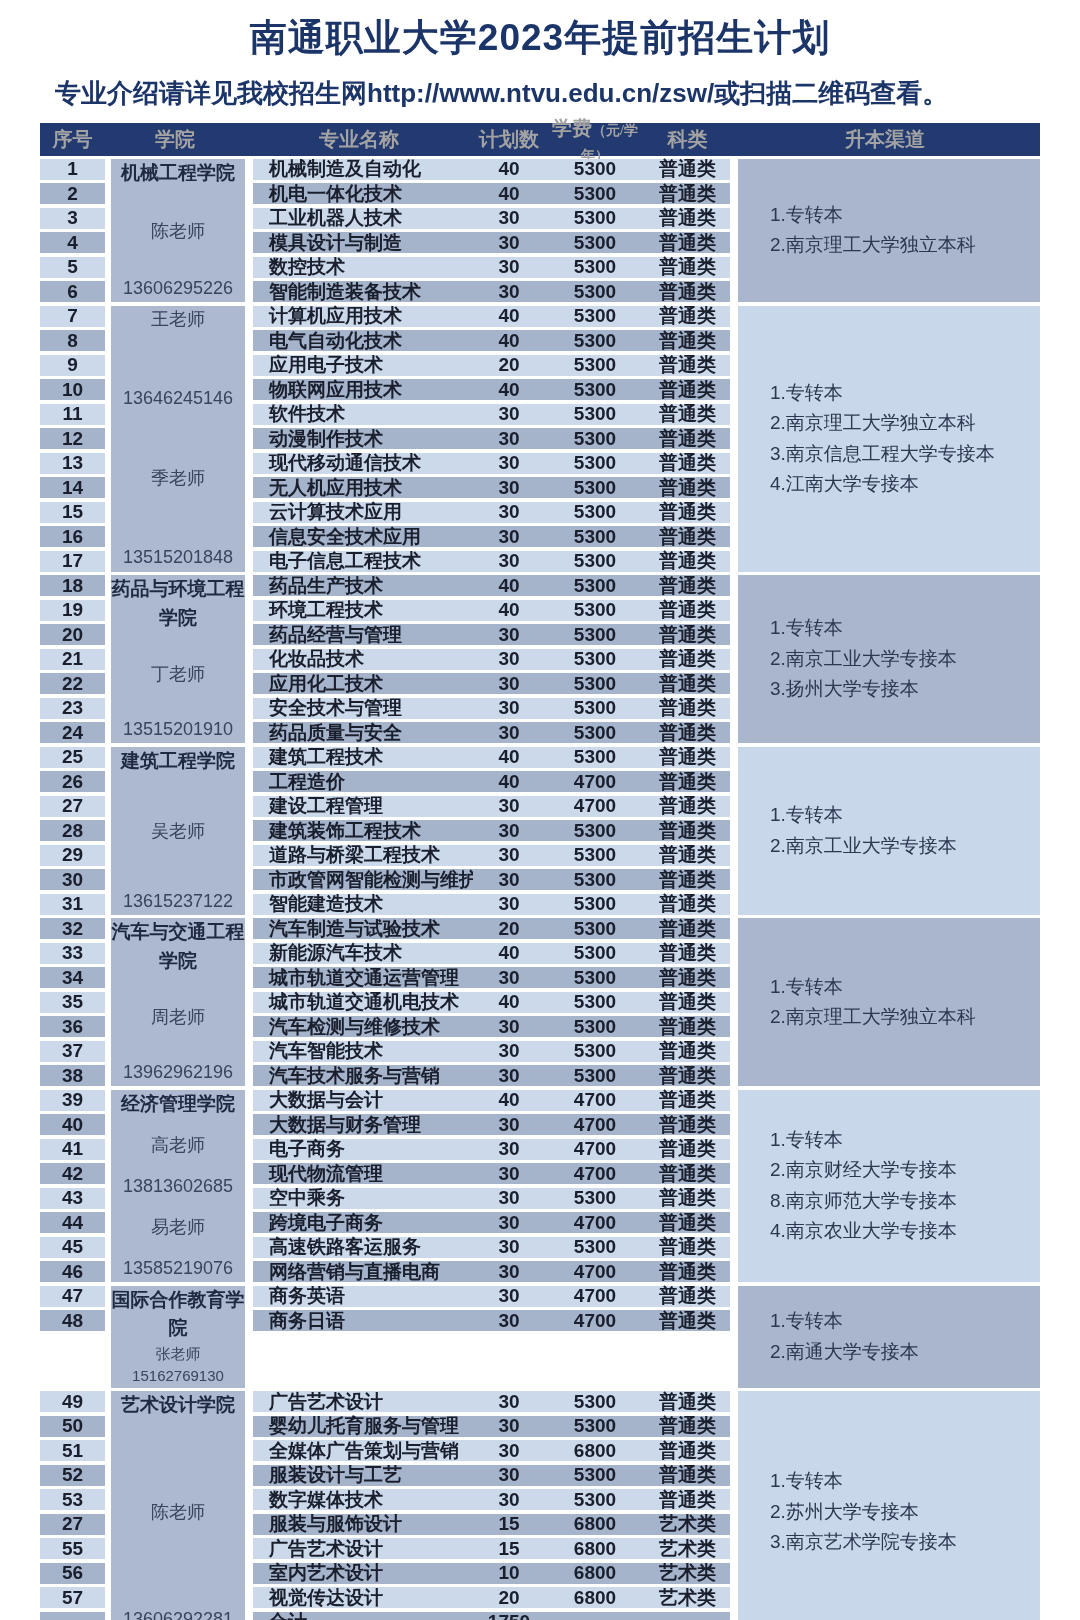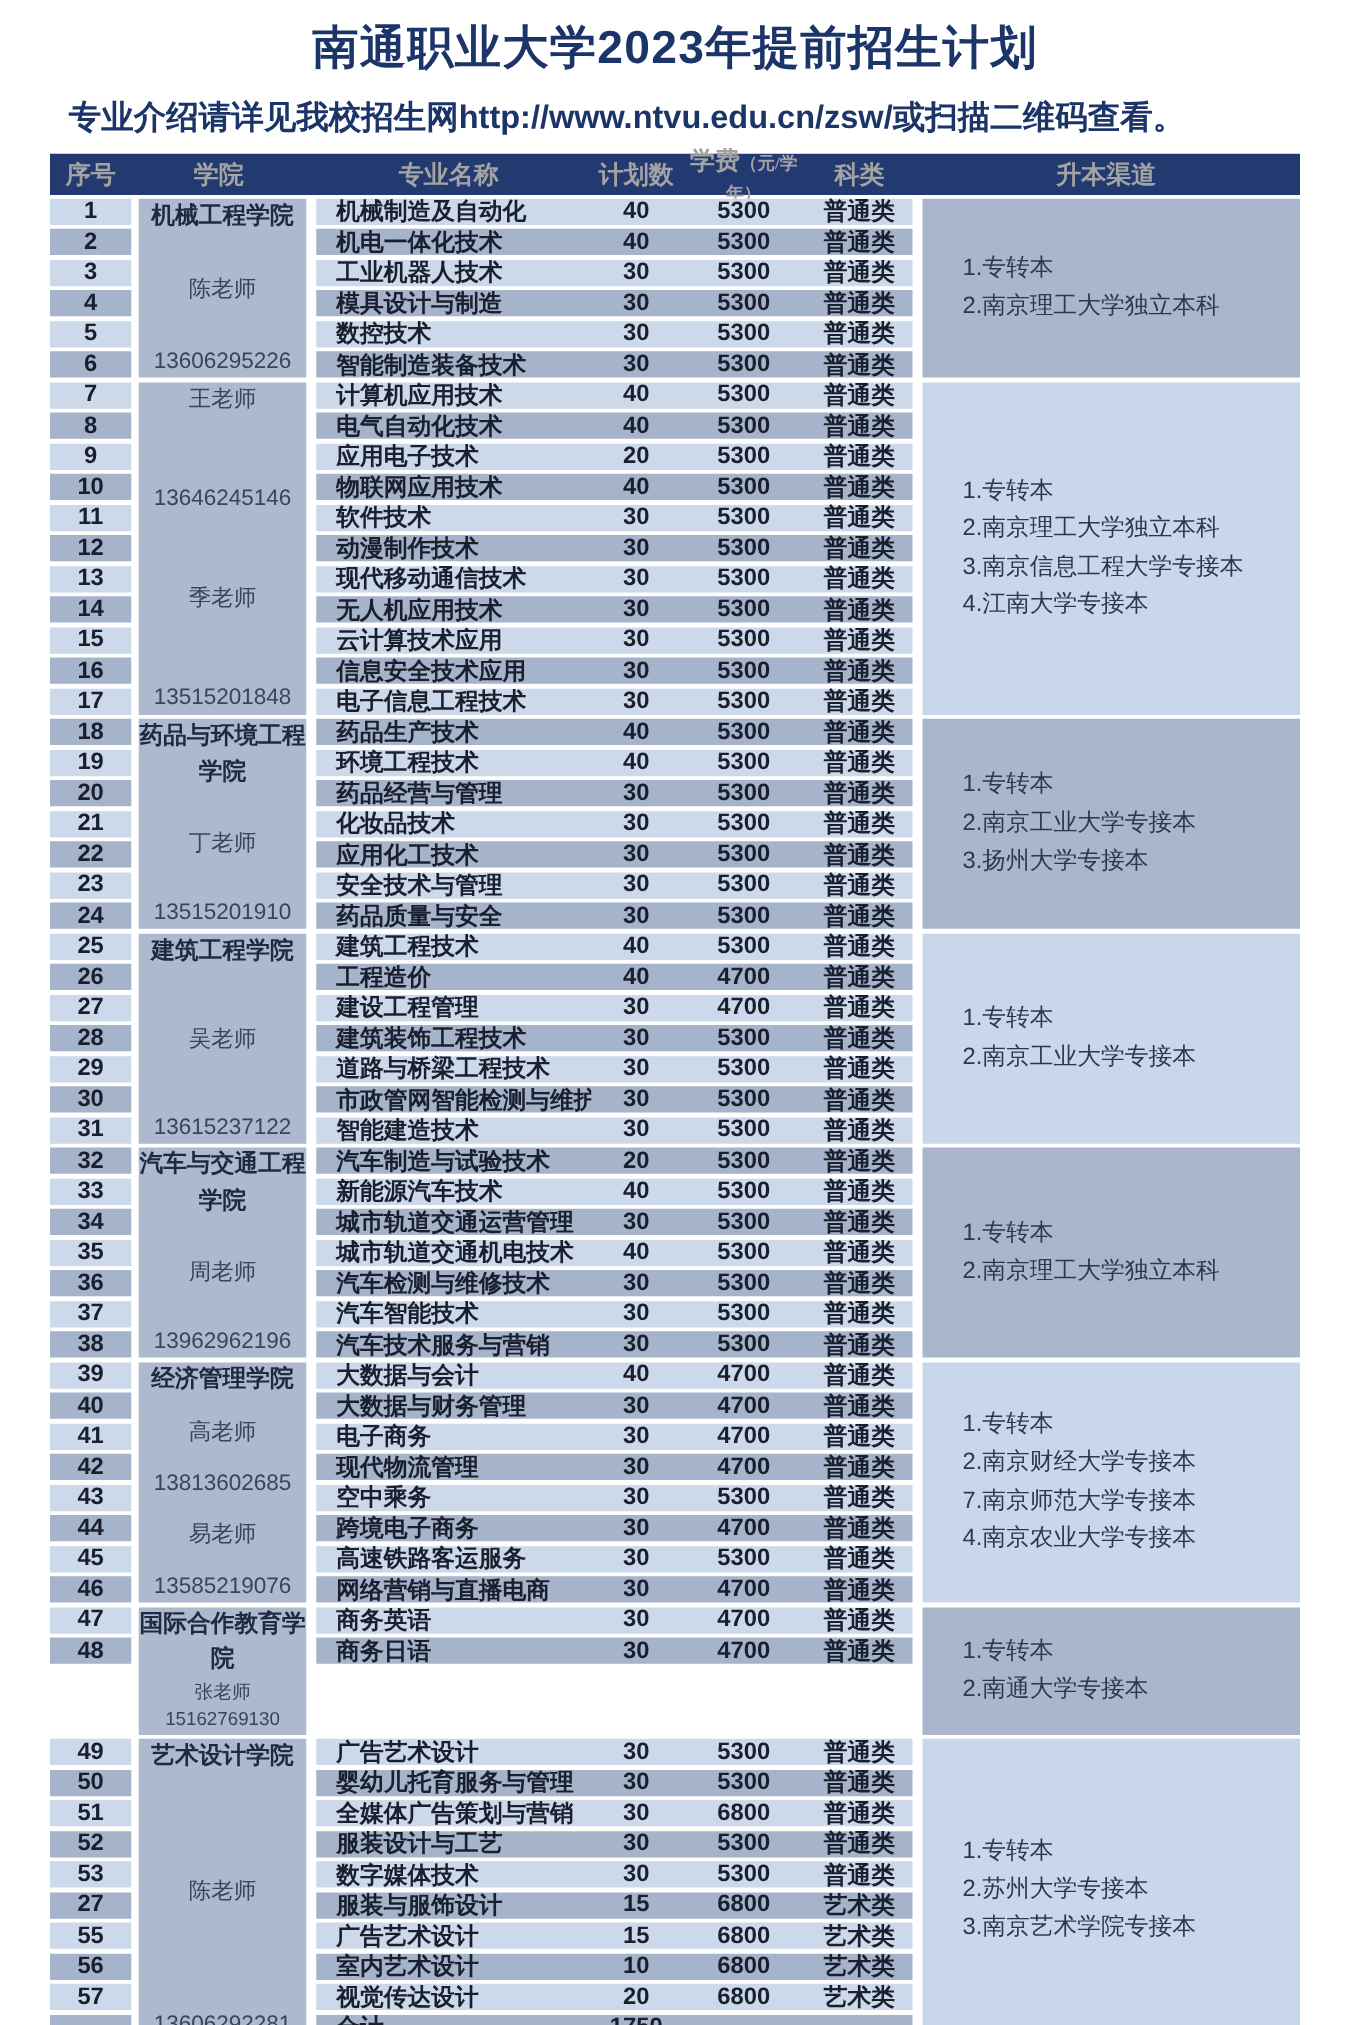--- a/index.html
+++ b/index.html
@@ -541,21 +541,21 @@
               <span class="major">网络营销与直播电商</span>
               <span class="plan">30</span>
               <span class="tuition">4700</span>
               <span class="cat">普通类</span>
             </div>
           </div>
           <div class="channel-wrap">
             <div class="channel-box ch-light">
               <div class="channel-line">1.专转本</div>
               <div class="channel-line">2.南京财经大学专接本</div>
-              <div class="channel-line">7.南京师范大学专接本</div>
+              <div class="channel-line">8.南京师范大学专接本</div>
               <div class="channel-line">4.南京农业大学专接本</div>
             </div>
           </div>
         </div>
         <div class="section">
           <div class="seq-col">
             <div class="seq-cell light">47</div>
             <div class="seq-cell dark">48</div>
           </div>
           <div class="college-wrap">

